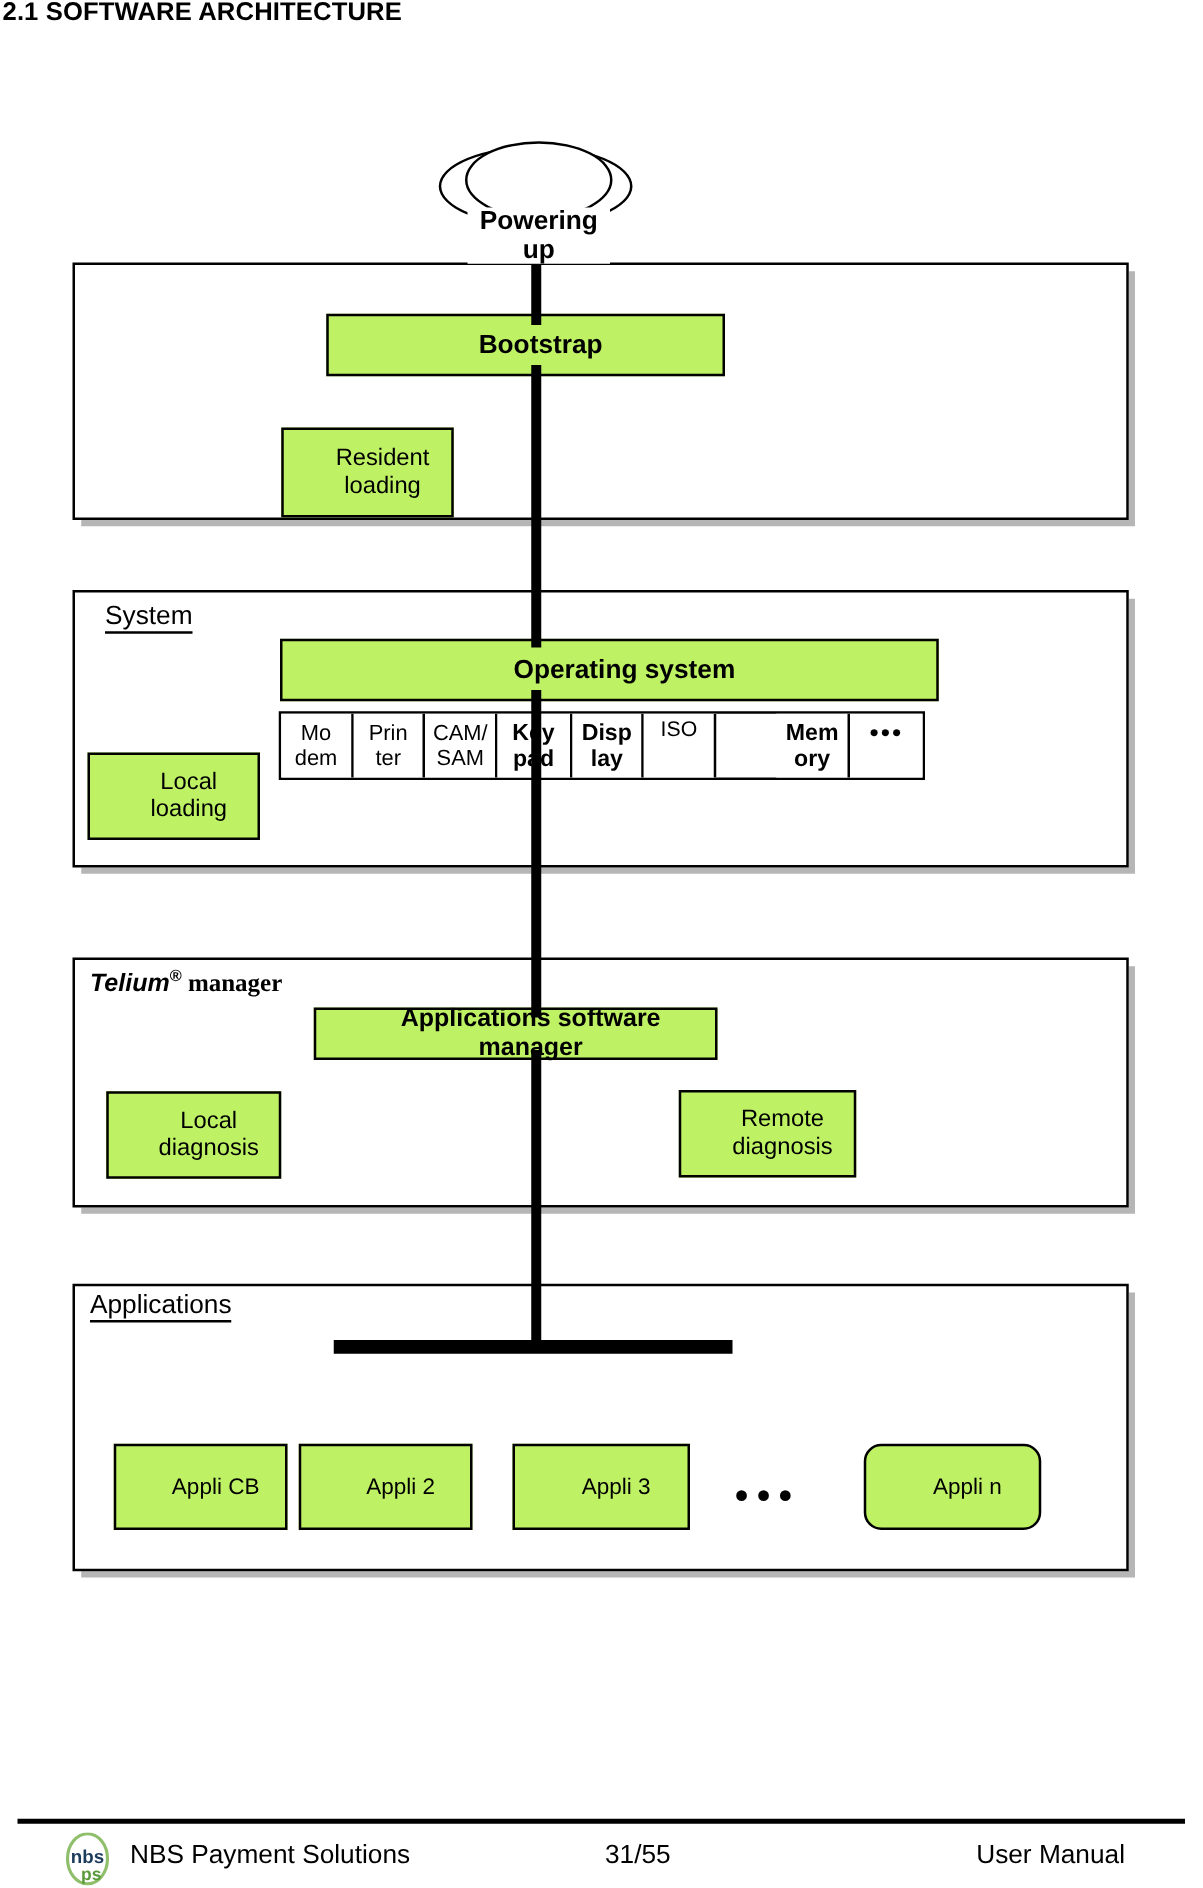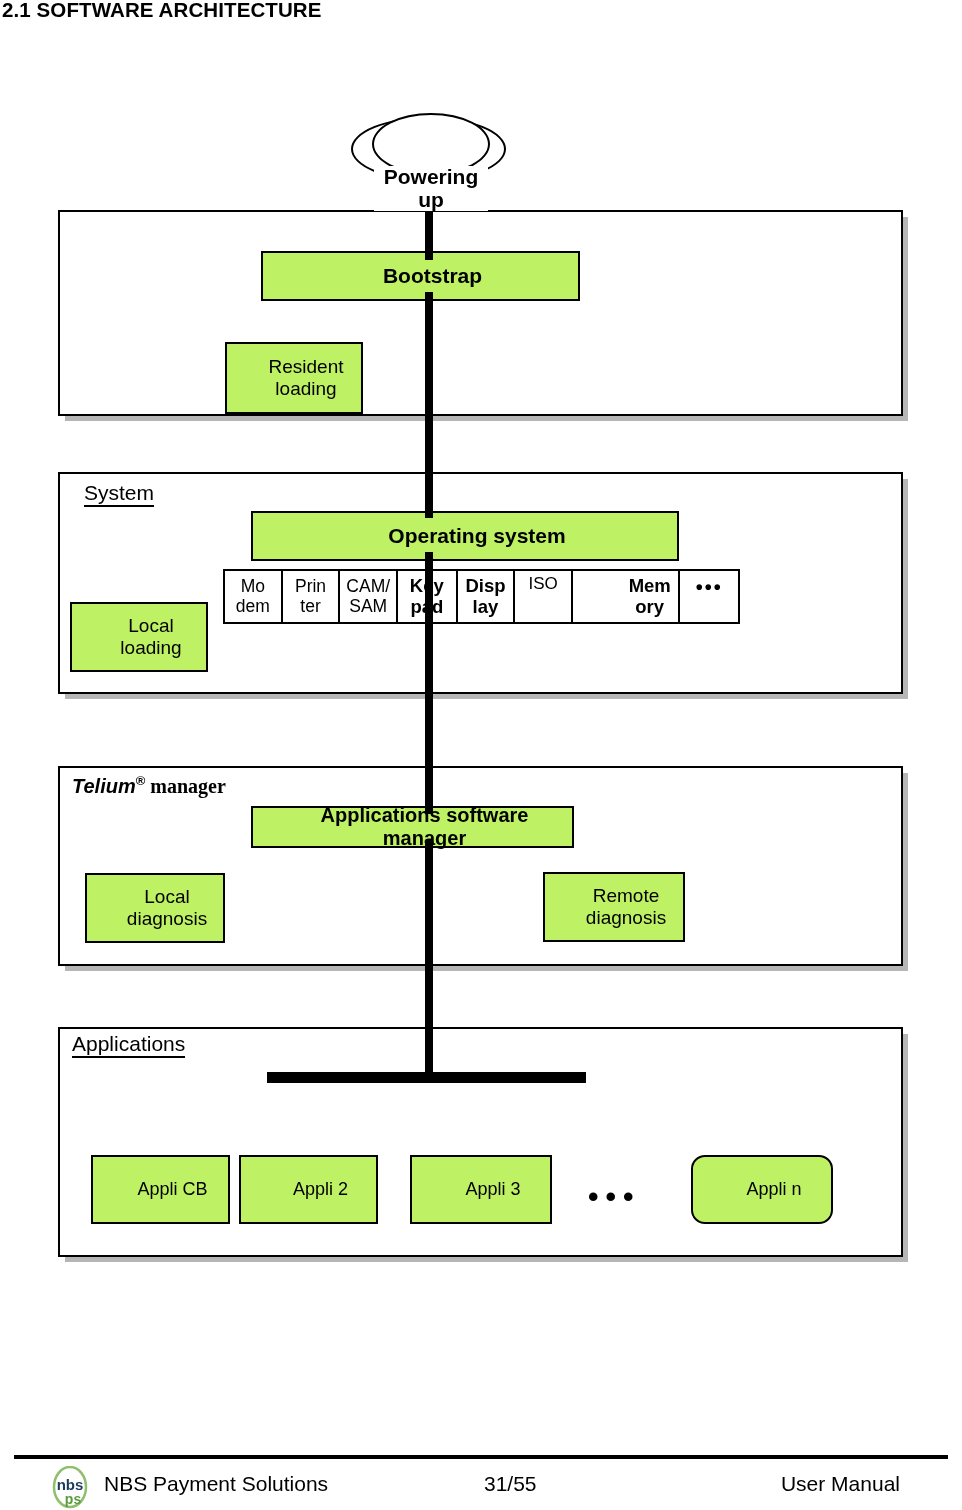--- a/index.html
+++ b/index.html
@@ -159,21 +159,21 @@
   <div class="panel" style="left:58px;top:210px;width:845px;height:206px;"></div>
 
   <div class="node bold" style="left:261px;top:251px;width:319px;height:50px;">Bootstrap</div>
 
   <div class="node" style="left:225px;top:325px;width:138px;height:72px;margin-top:17px;">Resident
 loading</div>
 
   <div class="panel" style="left:58px;top:472px;width:845px;height:222px;"></div>
   <div class="panel-label" style="left:84px;top:482px;">System</div>
 
-  <div class="node bold" style="left:251px;top:511px;width:428px;height:50px;">Operating system</div>
+  <div class="node bold" style="left:224px;top:511px;width:527px;height:50px;">Operating system</div>
 
   <div class="devstrip" style="left:223px;top:569px;width:517px;height:55px;">
     <div class="devcell" style="width:63px;">Mo
 dem</div>
     <div class="devcell" style="width:63px;">Prin
 ter</div>
     <div class="devcell" style="width:63px;">CAM/
 SAM</div>
     <div class="devcell strong" style="width:65px;">Key
 pad</div>

